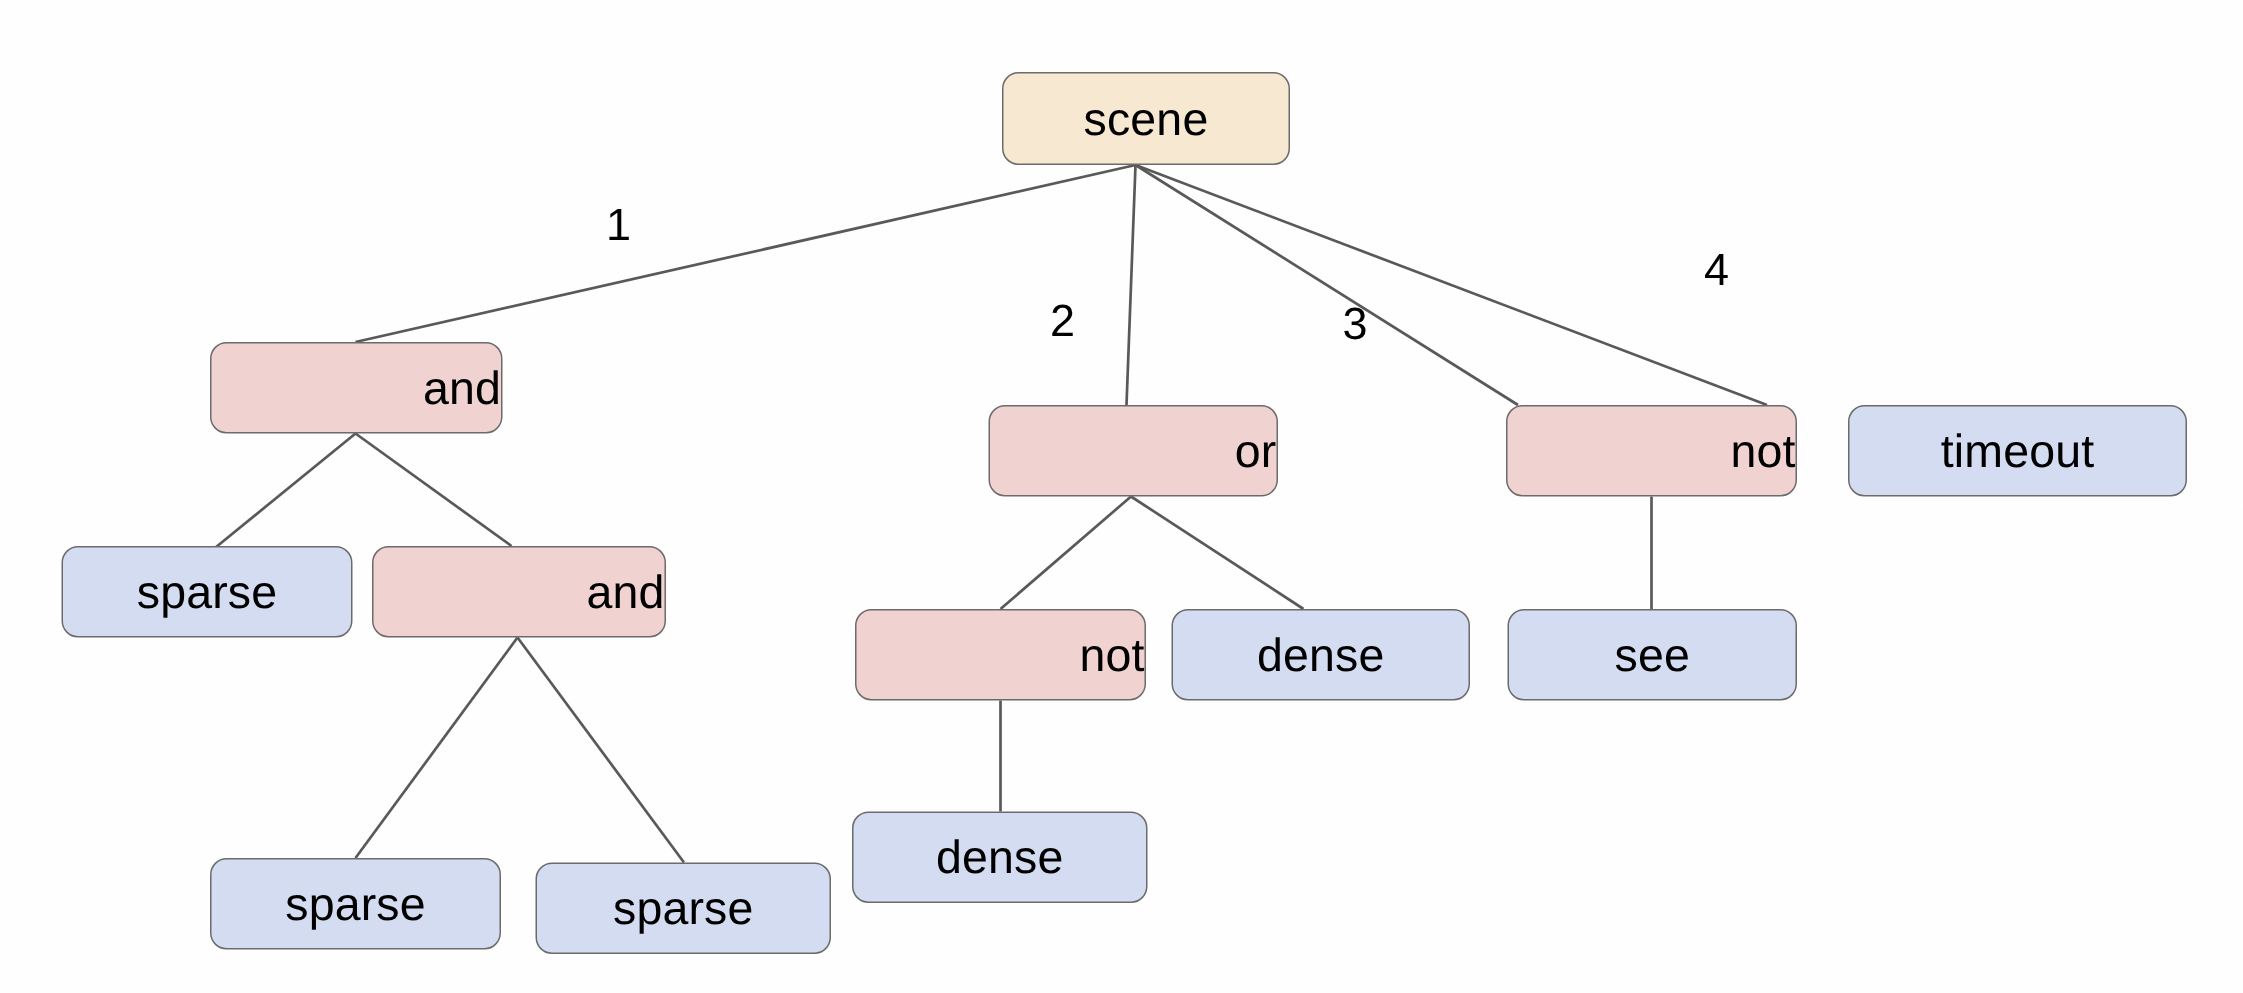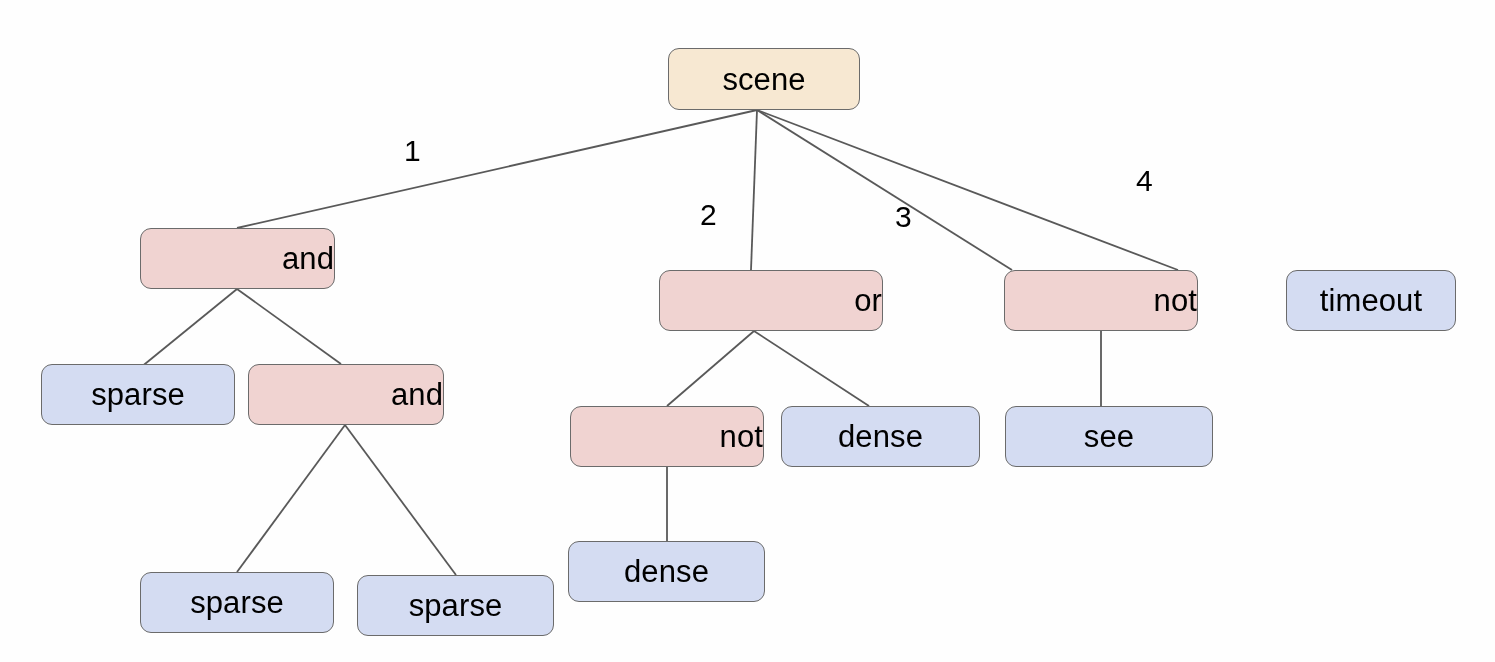--- a/index.html
+++ b/index.html
@@ -67,42 +67,42 @@
       <line x1="667" y1="467" x2="667" y2="541" stroke="#595959" stroke-width="1.8"></line>
       <line x1="1101" y1="331" x2="1101" y2="406" stroke="#595959" stroke-width="1.8"></line>
     </svg>
   <div id="node-layer">
       <div class="node node-root" style="left: 668px; top: 48px; width: 192px; height: 62px;">
         <span>scene</span>
       </div>
       <div class="node node-op" style="left: 140px; top: 228px; width: 195px; height: 61px;">
         <span>and</span>
       </div>
-      <div class="node node-op" style="left: 659px; top: 270px; width: 224px; height: 61px; padding-left: 34px;">
+      <div class="node node-op" style="left: 659px; top: 270px; width: 193px; height: 61px; padding-left: 34px;">
         <span>or</span>
       </div>
       <div class="node node-op" style="left: 1004px; top: 270px; width: 194px; height: 61px;">
         <span>not</span>
       </div>
-      <div class="node node-leaf" style="left: 1286px; top: 270px; width: 170px; height: 61px;">
+      <div class="node node-leaf" style="left: 1232px; top: 270px; width: 226px; height: 61px;">
         <span>timeout</span>
       </div>
       <div class="node node-leaf" style="left: 41px; top: 364px; width: 194px; height: 61px;">
         <span>sparse</span>
       </div>
       <div class="node node-op" style="left: 248px; top: 364px; width: 196px; height: 61px;">
         <span>and</span>
       </div>
       <div class="node node-op" style="left: 570px; top: 406px; width: 194px; height: 61px;">
         <span>not</span>
       </div>
       <div class="node node-leaf" style="left: 781px; top: 406px; width: 199px; height: 61px;">
         <span>dense</span>
       </div>
-      <div class="node node-leaf" style="left: 1005px; top: 406px; width: 208px; height: 61px; align-items: center;">
+      <div class="node node-leaf" style="left: 1005px; top: 406px; width: 193px; height: 61px; align-items: center;">
         <span>see</span>
       </div>
       <div class="node node-leaf" style="left: 568px; top: 541px; width: 197px; height: 61px;">
         <span>dense</span>
       </div>
       <div class="node node-leaf" style="left: 140px; top: 572px; width: 194px; height: 61px;">
         <span>sparse</span>
       </div>
       <div class="node node-leaf" style="left: 357px; top: 575px; width: 197px; height: 61px;">
         <span>sparse</span>

